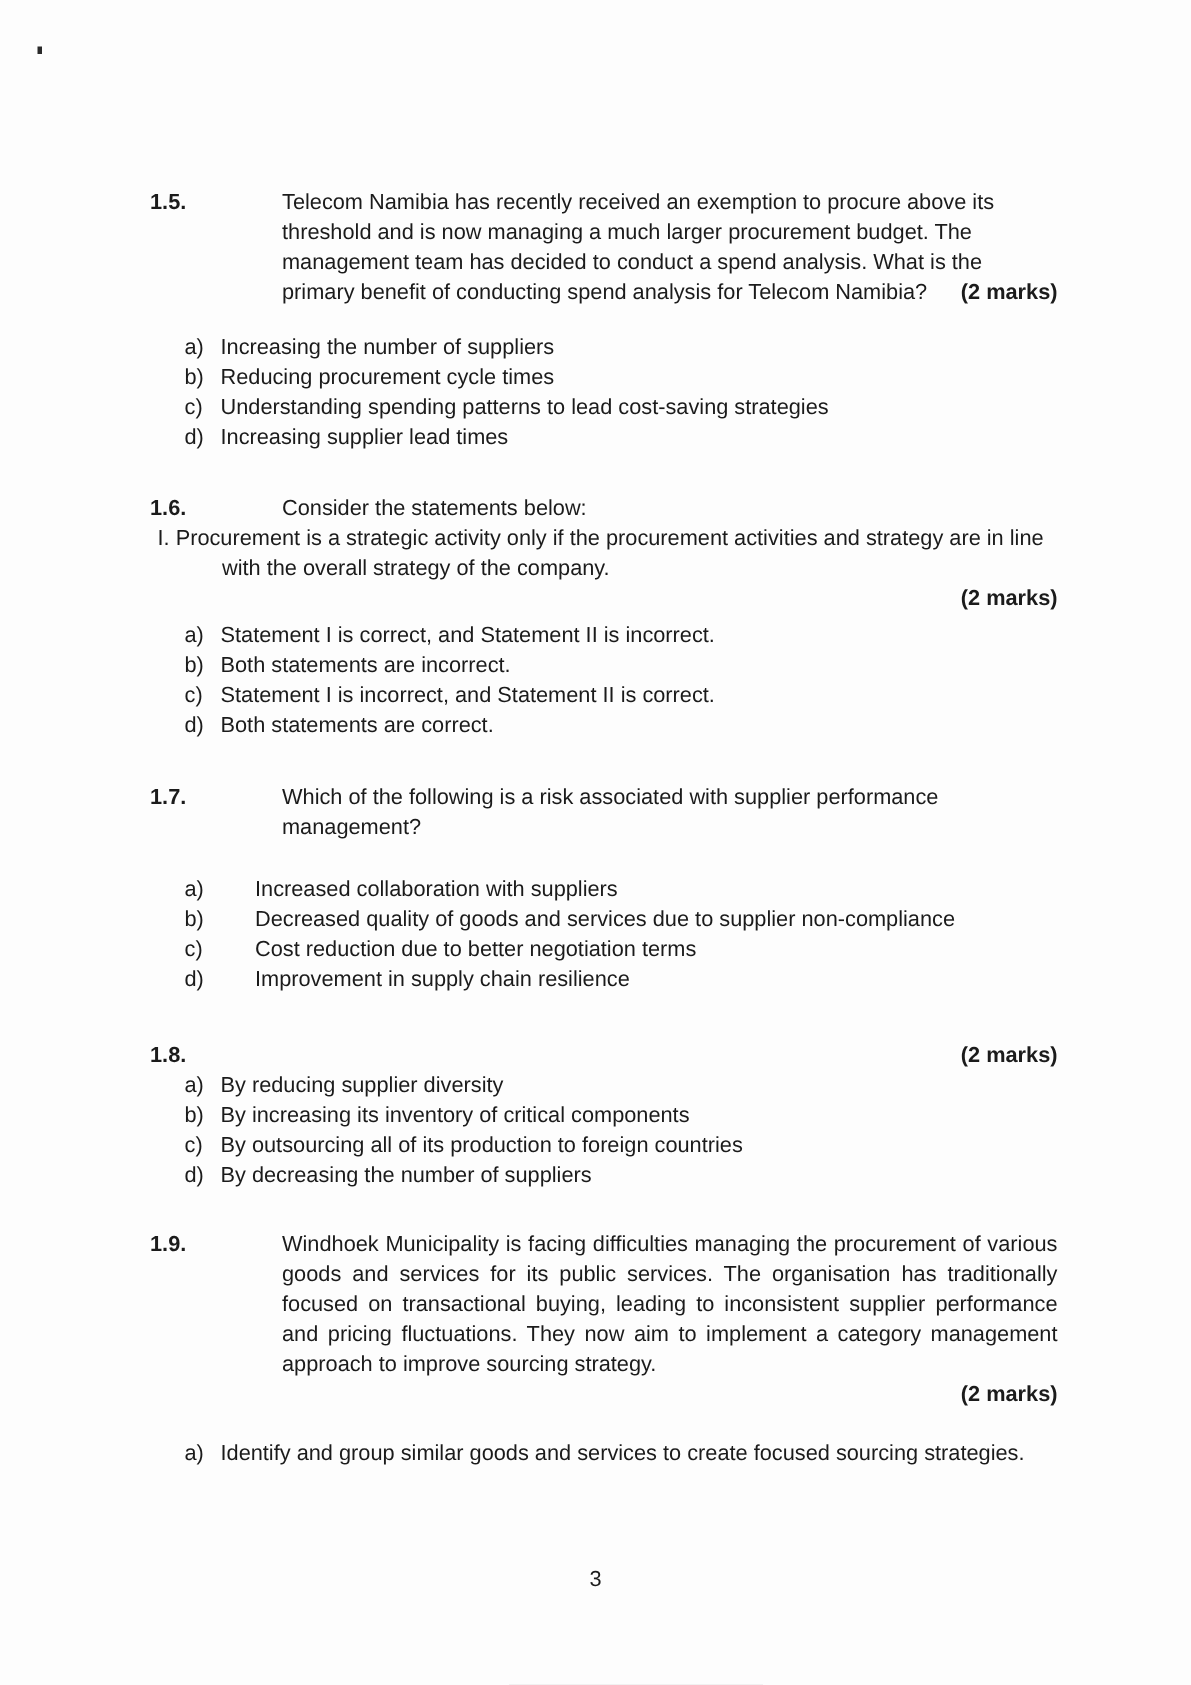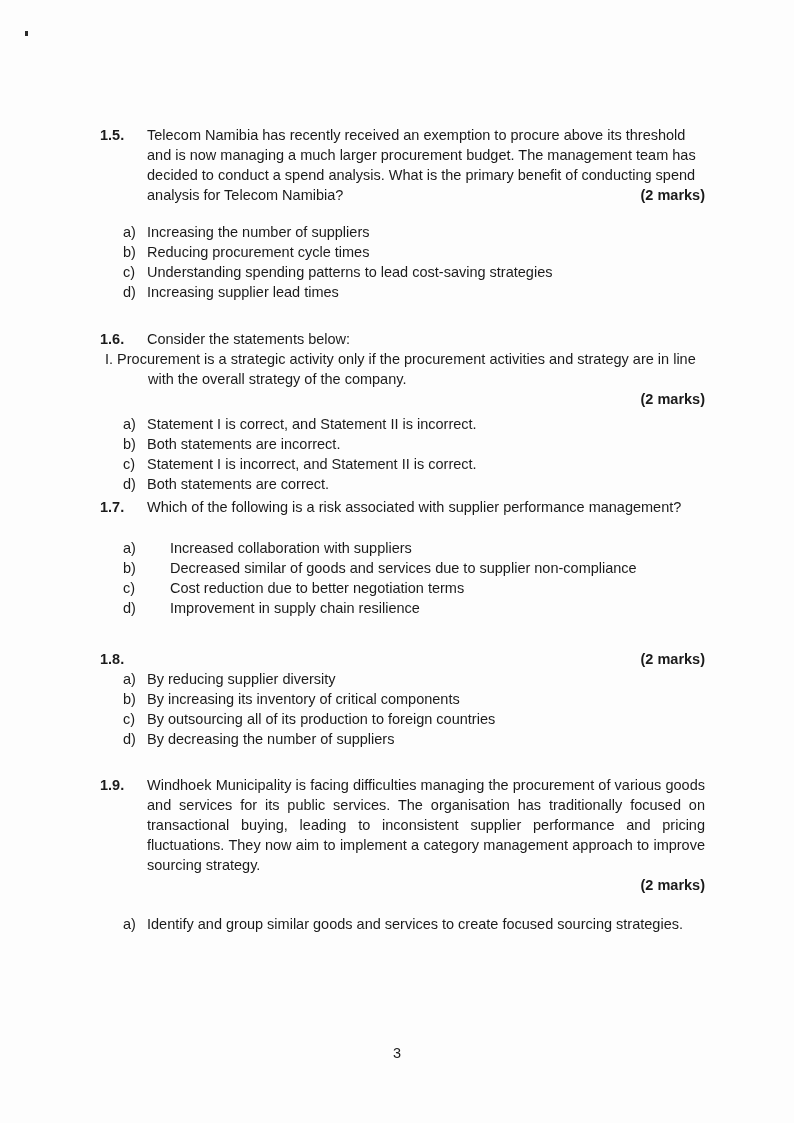--- a/index.html
+++ b/index.html
@@ -21,21 +21,21 @@
     left: 25px;
     top: 31px;
     width: 3px;
     height: 5px;
     background: #2a2a2a;
   }
   .content {
     padding: 125px 89px 0 100px; 
   }
   .q { }
-  .q-head { display: flex; align-items: flex-start; }
+  .q-head { display: flex; align-items: flex-start; gap: 41px; }
   .q-num {
     flex: 0 0 47px;
     font-weight: 700;
   }
   .q-body { flex: 1 1 auto; }
   .marks {
     float: right;
     font-weight: 700;
   }
   .options { }
@@ -47,21 +47,21 @@
   .option .letter { flex: 0 0 24px; } 
   .options-wide .option .letter { flex: 0 0 47px; } 
   .opt-text { flex: 1 1 auto; }
 
   
   .q15 .options { margin-top: 17px; }
   .q16 { margin-top: 27px; }
   .q16 .stmt1 { padding-left: 48px; text-indent: -43px; }
   .q16 .stmt2 { padding-left: 0; }
   .q16 .options { margin-top: 25px; }
-  .q17 { margin-top: 3px; }
+  .q17 { margin-top: 28px; }
   .q17 .options { margin-top: 21px; }
   .q18 { margin-top: 31px; }
   .q18 .options { margin-top: 0; }
   .q19 { margin-top: 26px; }
   .q19 .q-body p { text-align: justify; text-align-last: left; }
   .q19 .options { margin-top: 19px; }
 
   .page-number {
     position: absolute;
     left: 0;
@@ -144,21 +144,21 @@
           <span>Which of the following is a risk associated with supplier performance management?</span>
         </div>
       </div>
       <div class="options options-wide">
         <div class="option">
           <span class="letter">a)</span>
           <span class="opt-text">Increased collaboration with suppliers</span>
         </div>
         <div class="option">
           <span class="letter">b)</span>
-          <span class="opt-text">Decreased similar of goods and services due to supplier non-compliance</span>
+          <span class="opt-text">Decreased quality of goods and services due to supplier non-compliance</span>
         </div>
         <div class="option">
           <span class="letter">c)</span>
           <span class="opt-text">Cost reduction due to better negotiation terms</span>
         </div>
         <div class="option">
           <span class="letter">d)</span>
           <span class="opt-text">Improvement in supply chain resilience</span>
         </div>
       </div>

